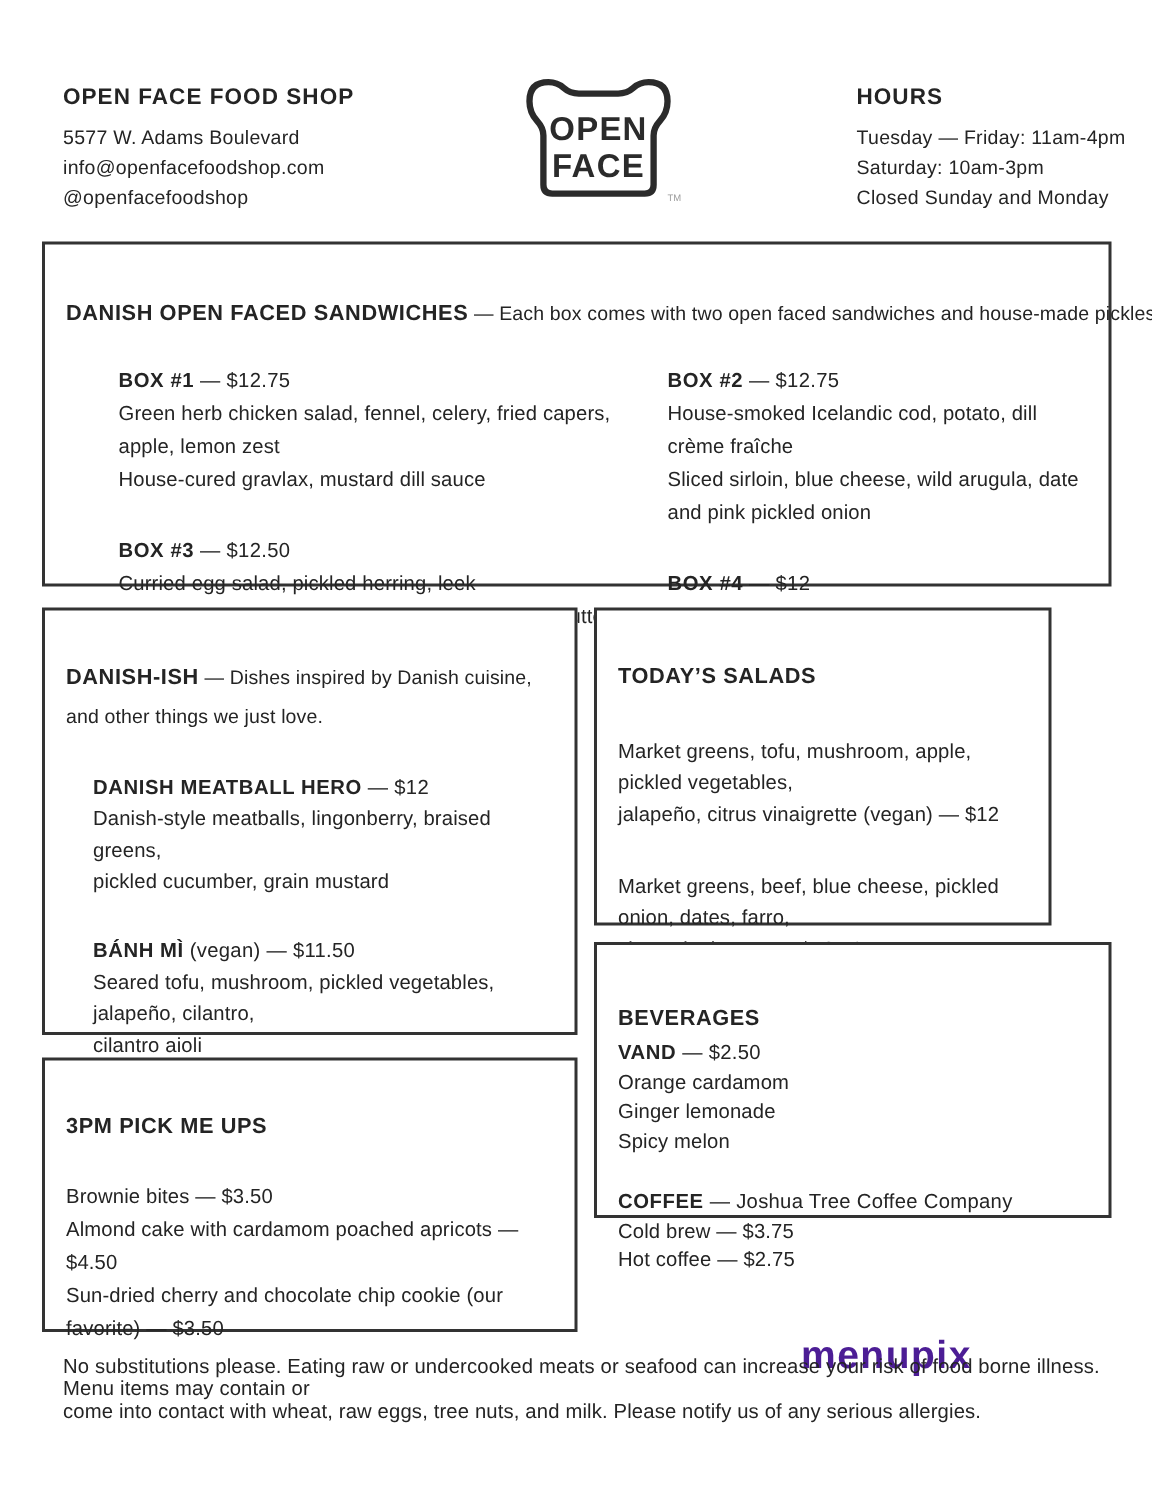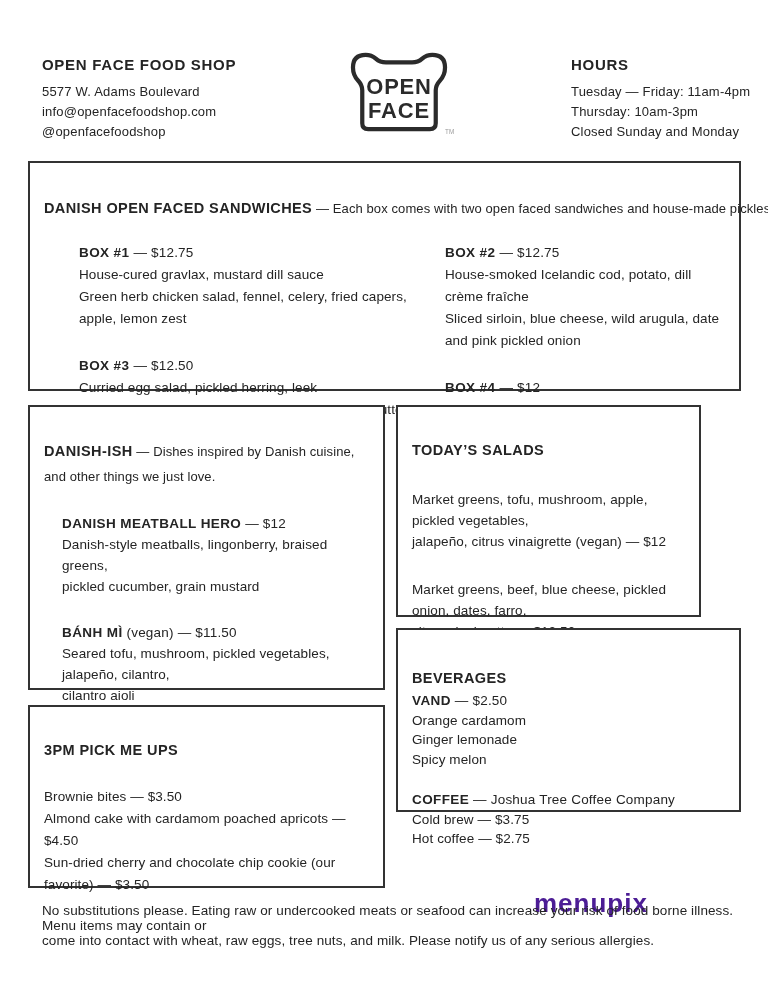--- a/index.html
+++ b/index.html
@@ -98,38 +98,38 @@
       <path d="M31 105 H104 Q111 105 111 98 V59 Q111 53 116 47.5 Q122 41 122 32 Q122 17 107 17 Q100 17 95 21.5 Q90 26 83 26 H52 Q45 26 40 21.5 Q35 17 28 17 Q13 17 13 32 Q13 41 19 47.5 Q24 53 24 59 V98 Q24 105 31 105 Z" fill="#ffffff" stroke="#2b2b2b" stroke-width="5" stroke-linejoin="round"></path>
       <text x="67.5" y="63" text-anchor="middle" font-family="Liberation Sans, sans-serif" font-weight="bold" font-size="26" letter-spacing="1" fill="#2b2b2b">OPEN</text>
       <text x="67.5" y="92" text-anchor="middle" font-family="Liberation Sans, sans-serif" font-weight="bold" font-size="26" letter-spacing="1" fill="#2b2b2b">FACE</text>
       <text x="122" y="111" font-family="Liberation Sans, sans-serif" font-size="7.5" fill="#9a9a9a">TM</text>
     </svg>
   </div>
 
   <div class="hours">
     <div class="hours-title">HOURS</div>
     <div class="hours-line">Tuesday — Friday: 11am-4pm</div>
-    <div class="hours-line">Thursday: 10am-3pm</div>
+    <div class="hours-line">Saturday: 10am-3pm</div>
     <div class="hours-line">Closed Sunday and Monday</div>
   </div>
 
   <div class="panel" id="panel-sandwiches">
     <p class="panel-heading nowrap">
       <span class="panel-title">DANISH OPEN FACED SANDWICHES</span>
       <span class="panel-sub">— Each box comes with two open faced sandwiches and house-made pickles.</span>
     </p>
     <div class="sand-grid">
       <div>
         <div class="menu-item">
           <div class="item-head">
             <span class="item-name">BOX #1</span>
             <span>— $12.75</span>
           </div>
+          <div class="item-line">Green herb chicken salad, fennel, celery, fried capers, apple, lemon zest</div>
           <div class="item-line">House-cured gravlax, mustard dill sauce</div>
-          <div class="item-line">Green herb chicken salad, fennel, celery, fried capers, apple, lemon zest</div>
         </div>
         <div class="menu-item">
           <div class="item-head">
             <span class="item-name">BOX #3</span>
             <span>— $12.50</span>
           </div>
           <div class="item-line">Curried egg salad, pickled herring, leek</div>
           <div class="item-line">Pork loin, braised red cabbage, roasted scallion butter, pink pickled onion</div>
         </div>
       </div>

